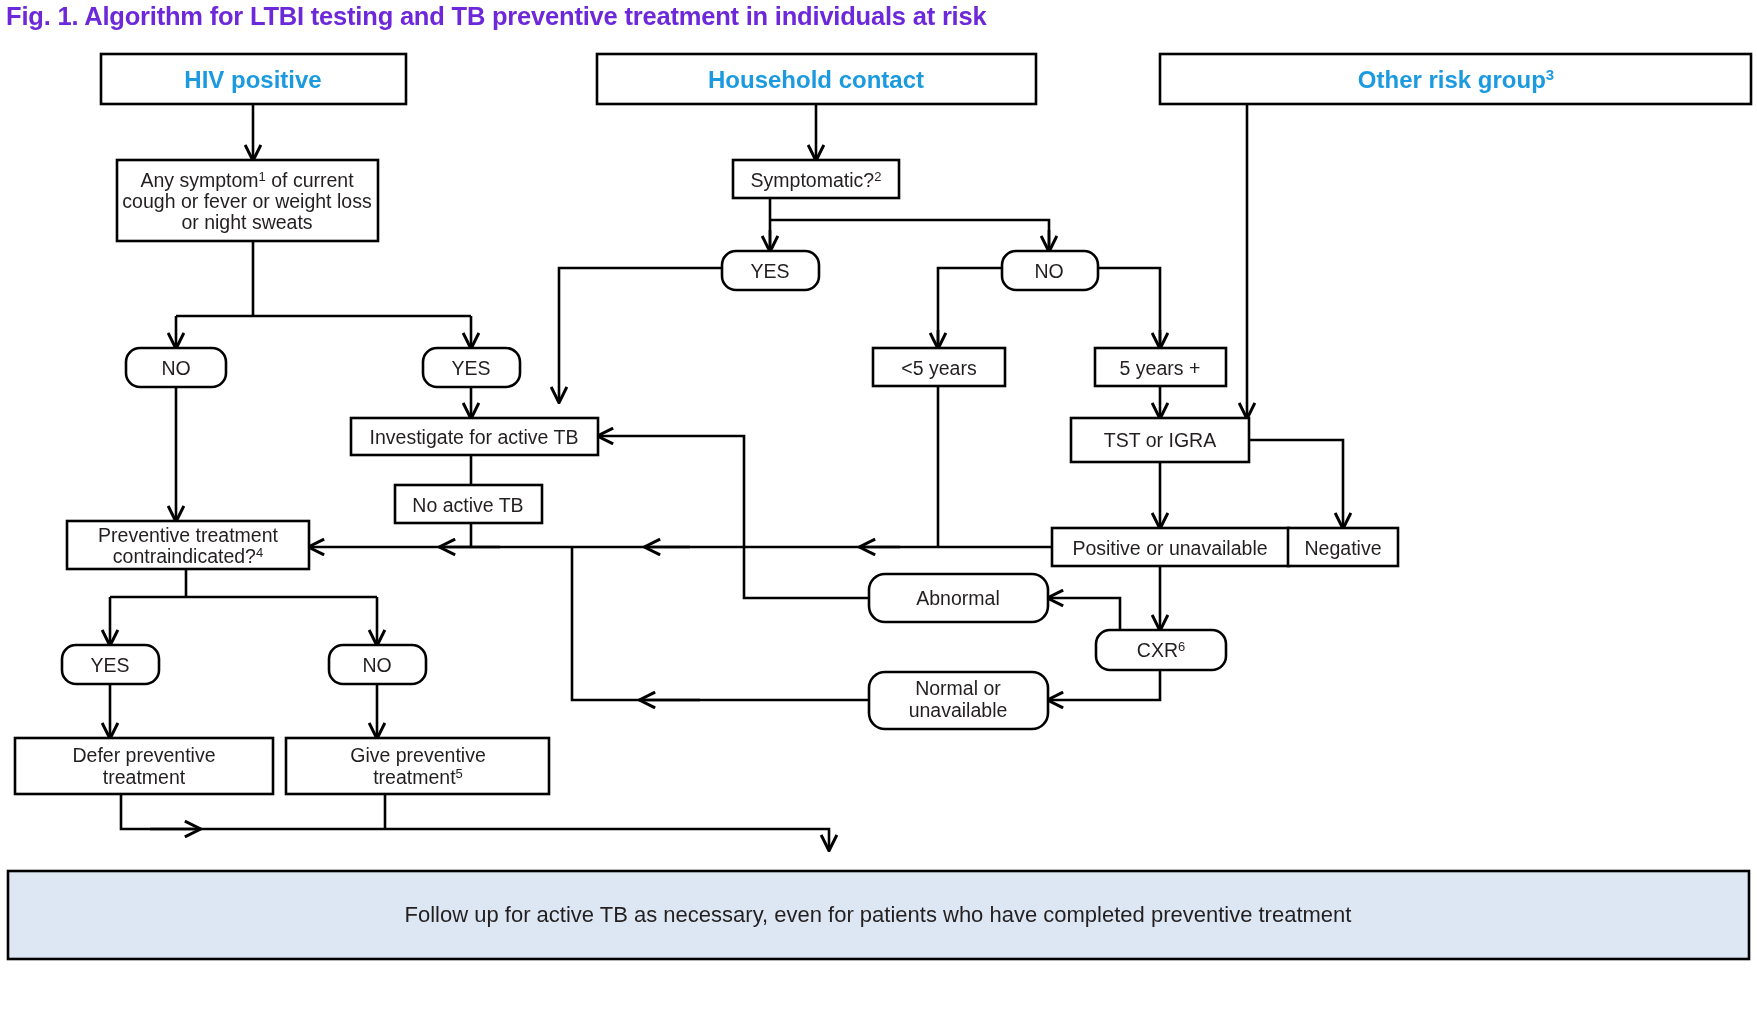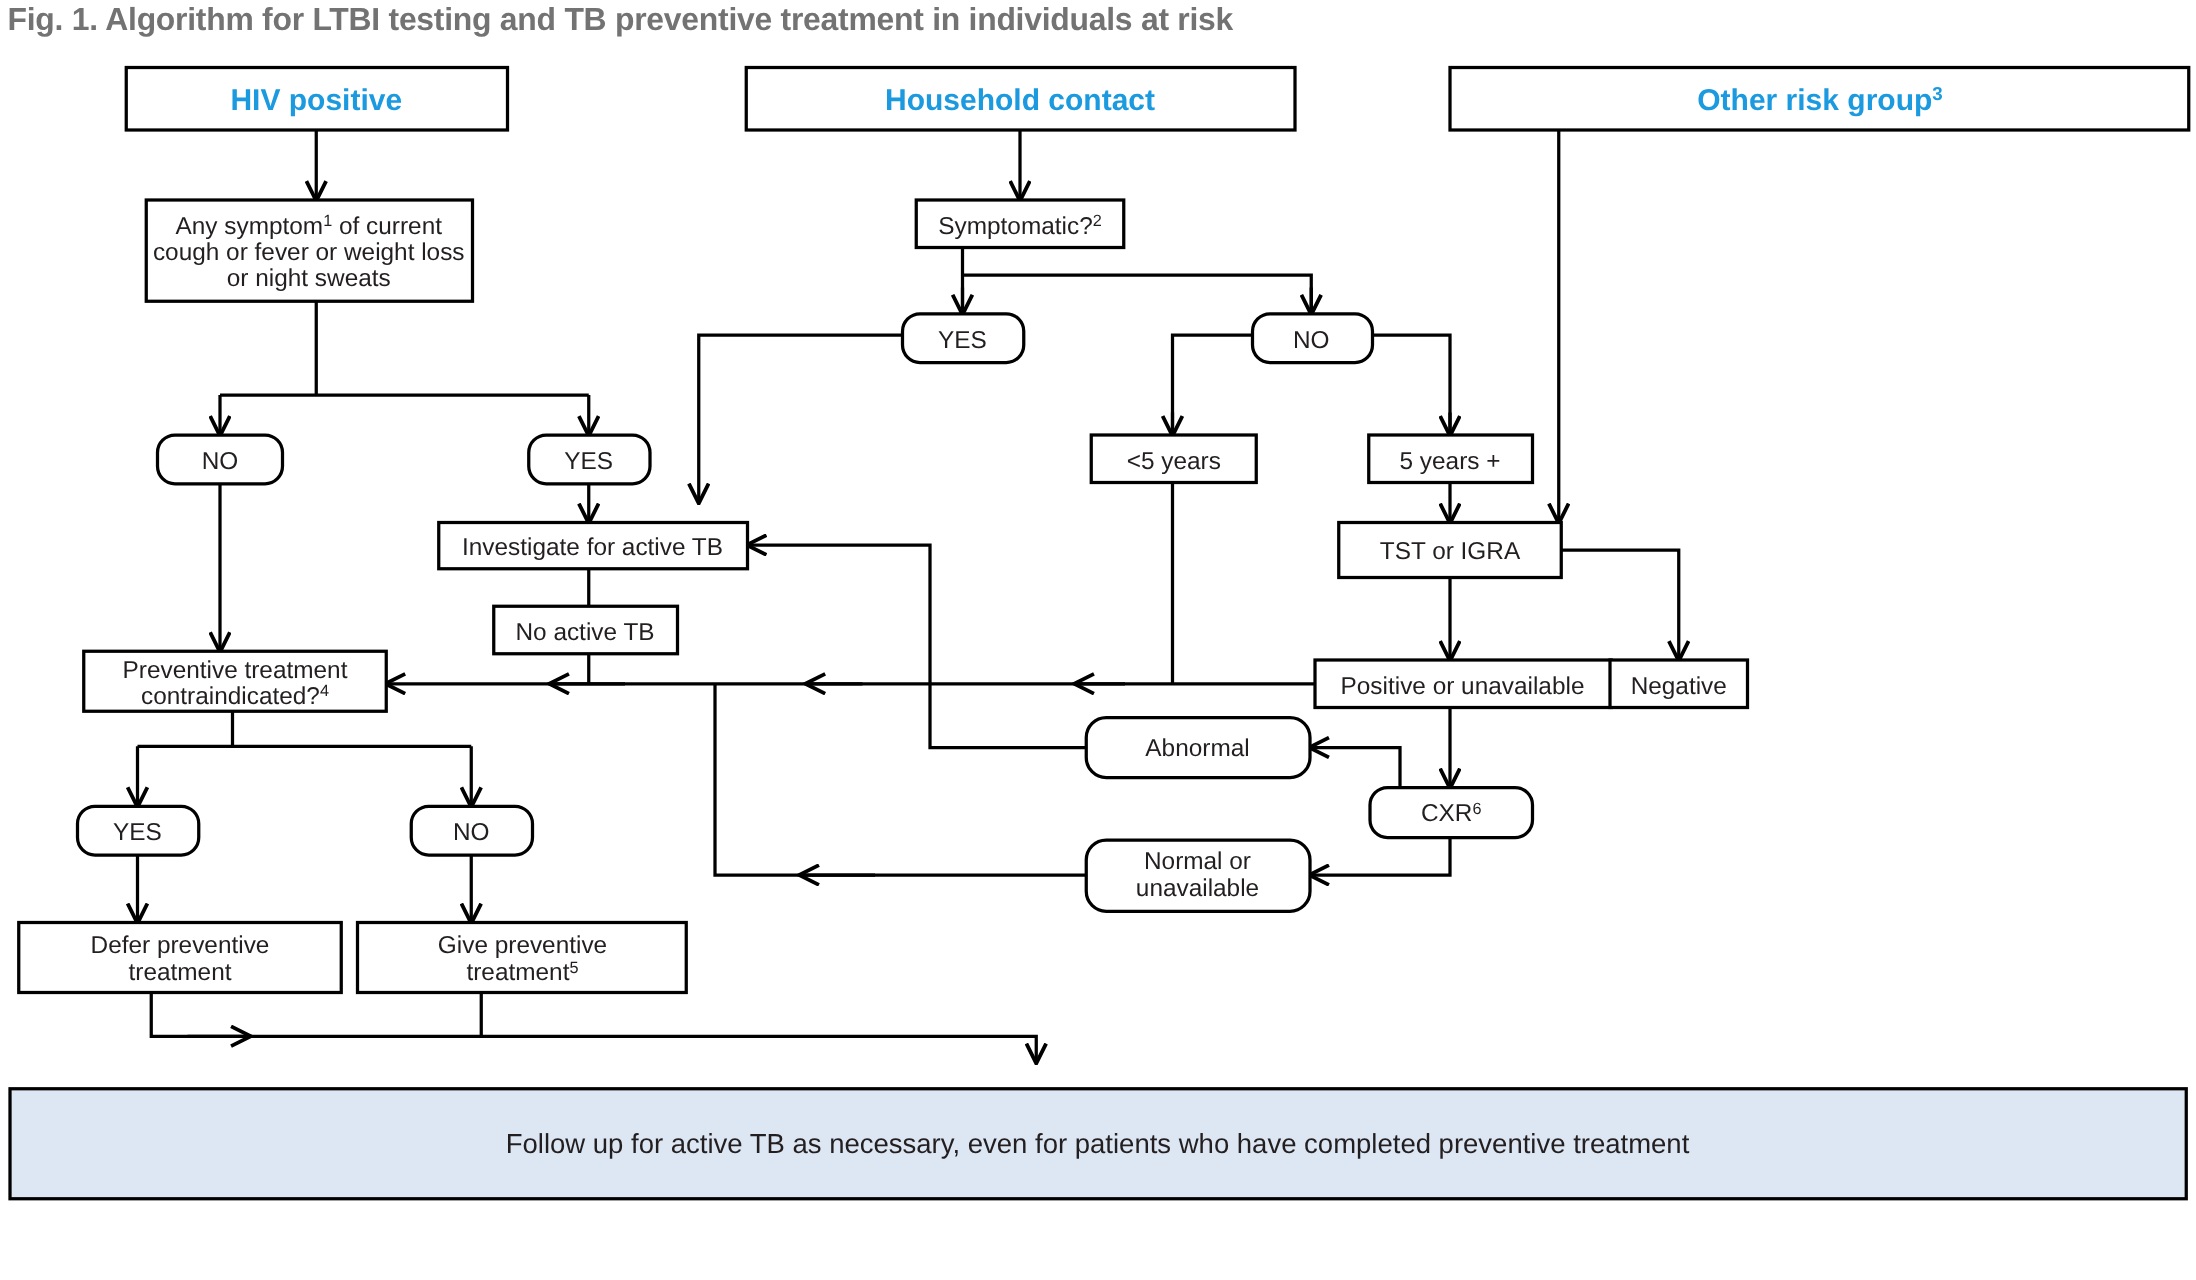--- a/index.html
+++ b/index.html
@@ -21,21 +21,21 @@
     width: 1757px;
     height: 1024px;
   }
   #fig-title {
     position: absolute;
     left: 6px;
     top: 2px;
     font-size: 25.5px;
     font-weight: bold;
     letter-spacing: -0.2px;
-    color: #737373;
+    color: #6d28d9;
     white-space: nowrap;
   }
   svg#flow {
     position: absolute;
     left: 0;
     top: 0;
     width: 1757px;
     height: 1024px;
   }
   .nodeLabel {

